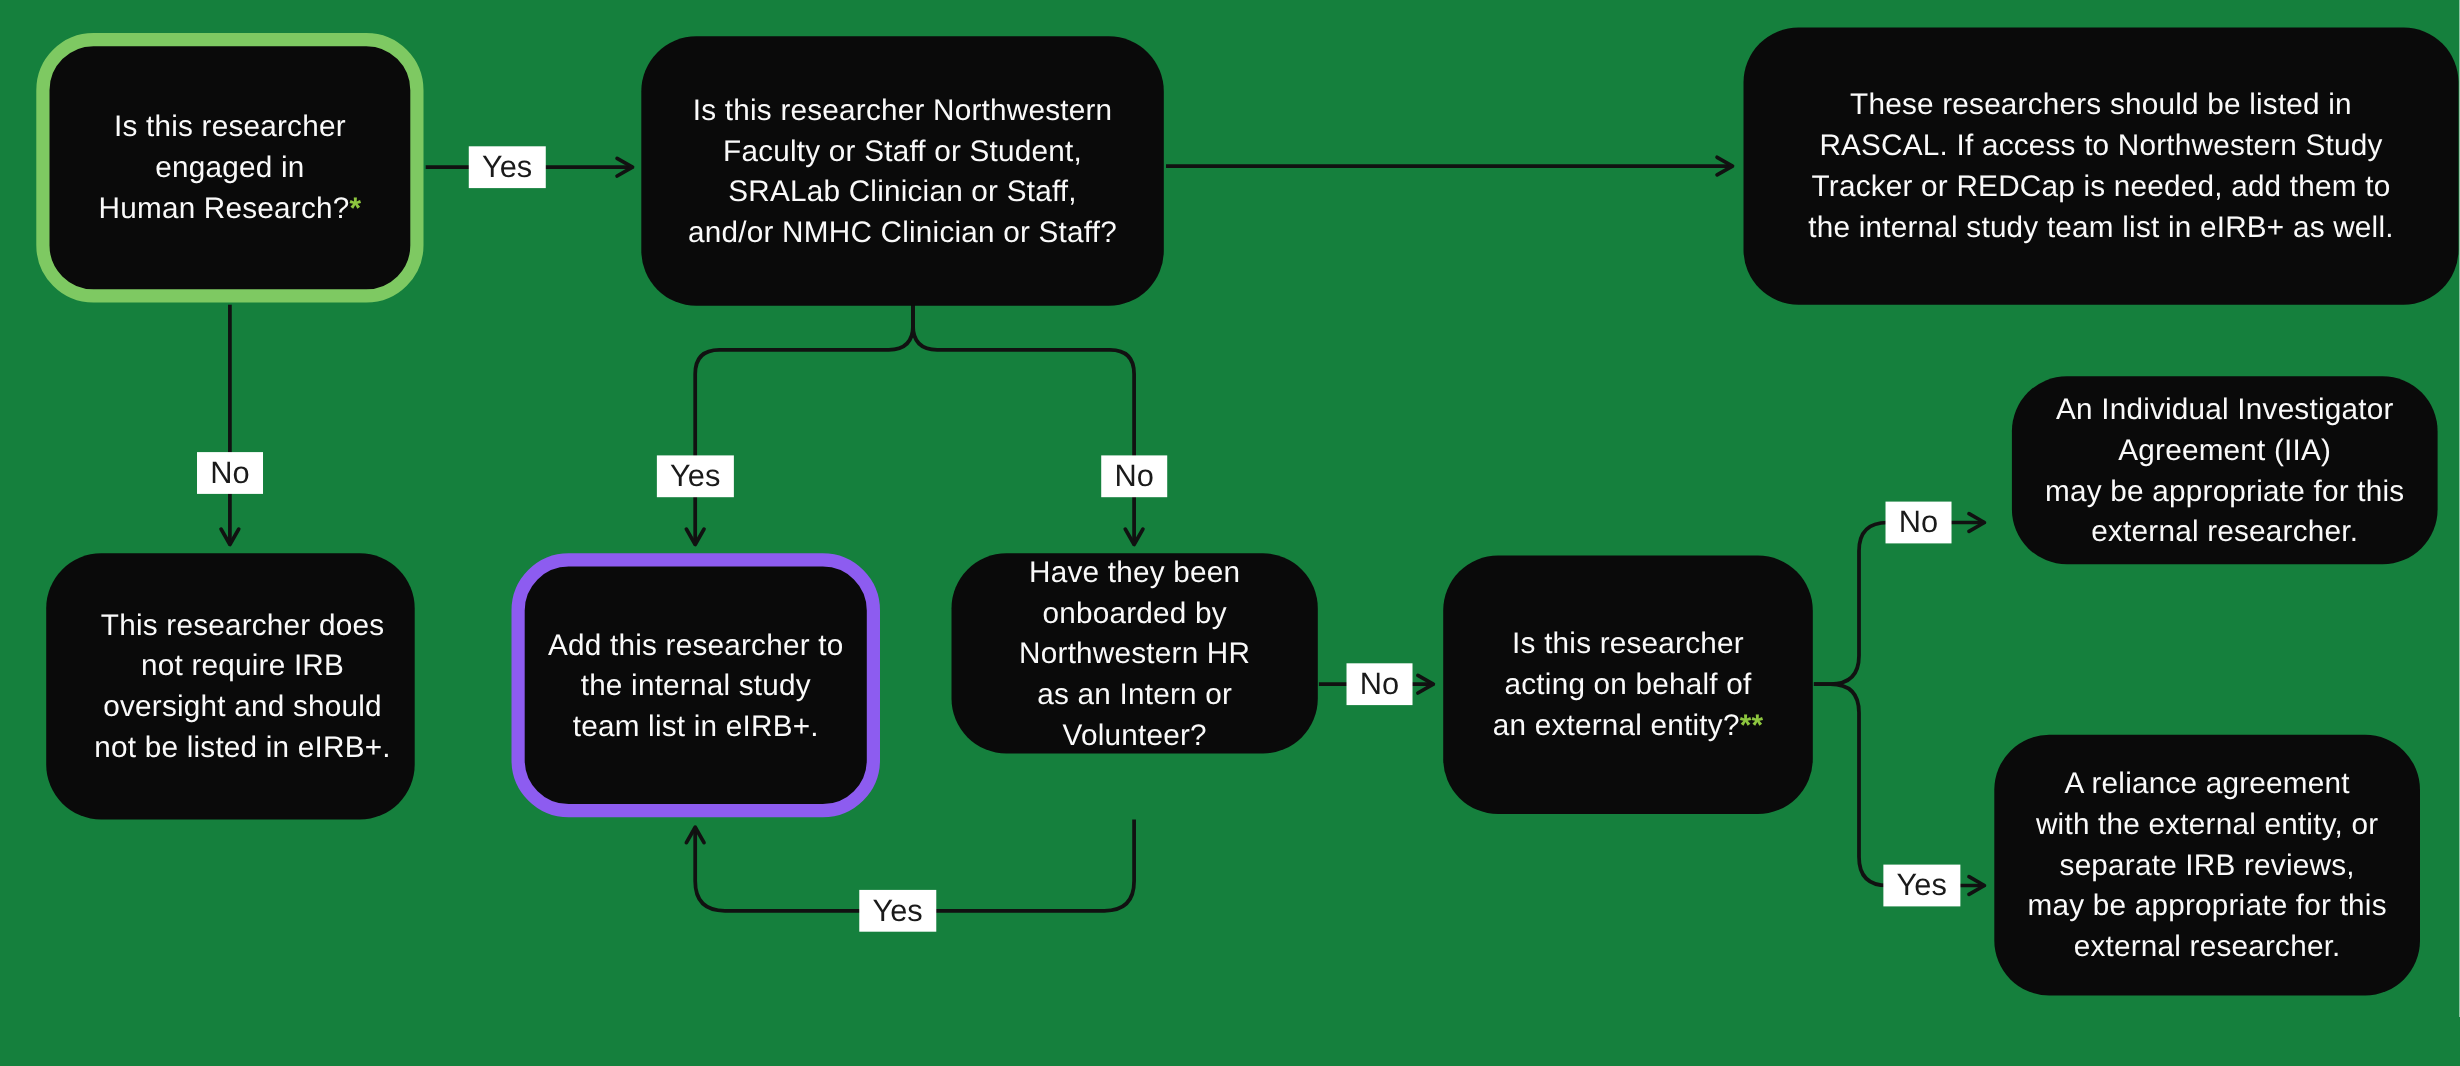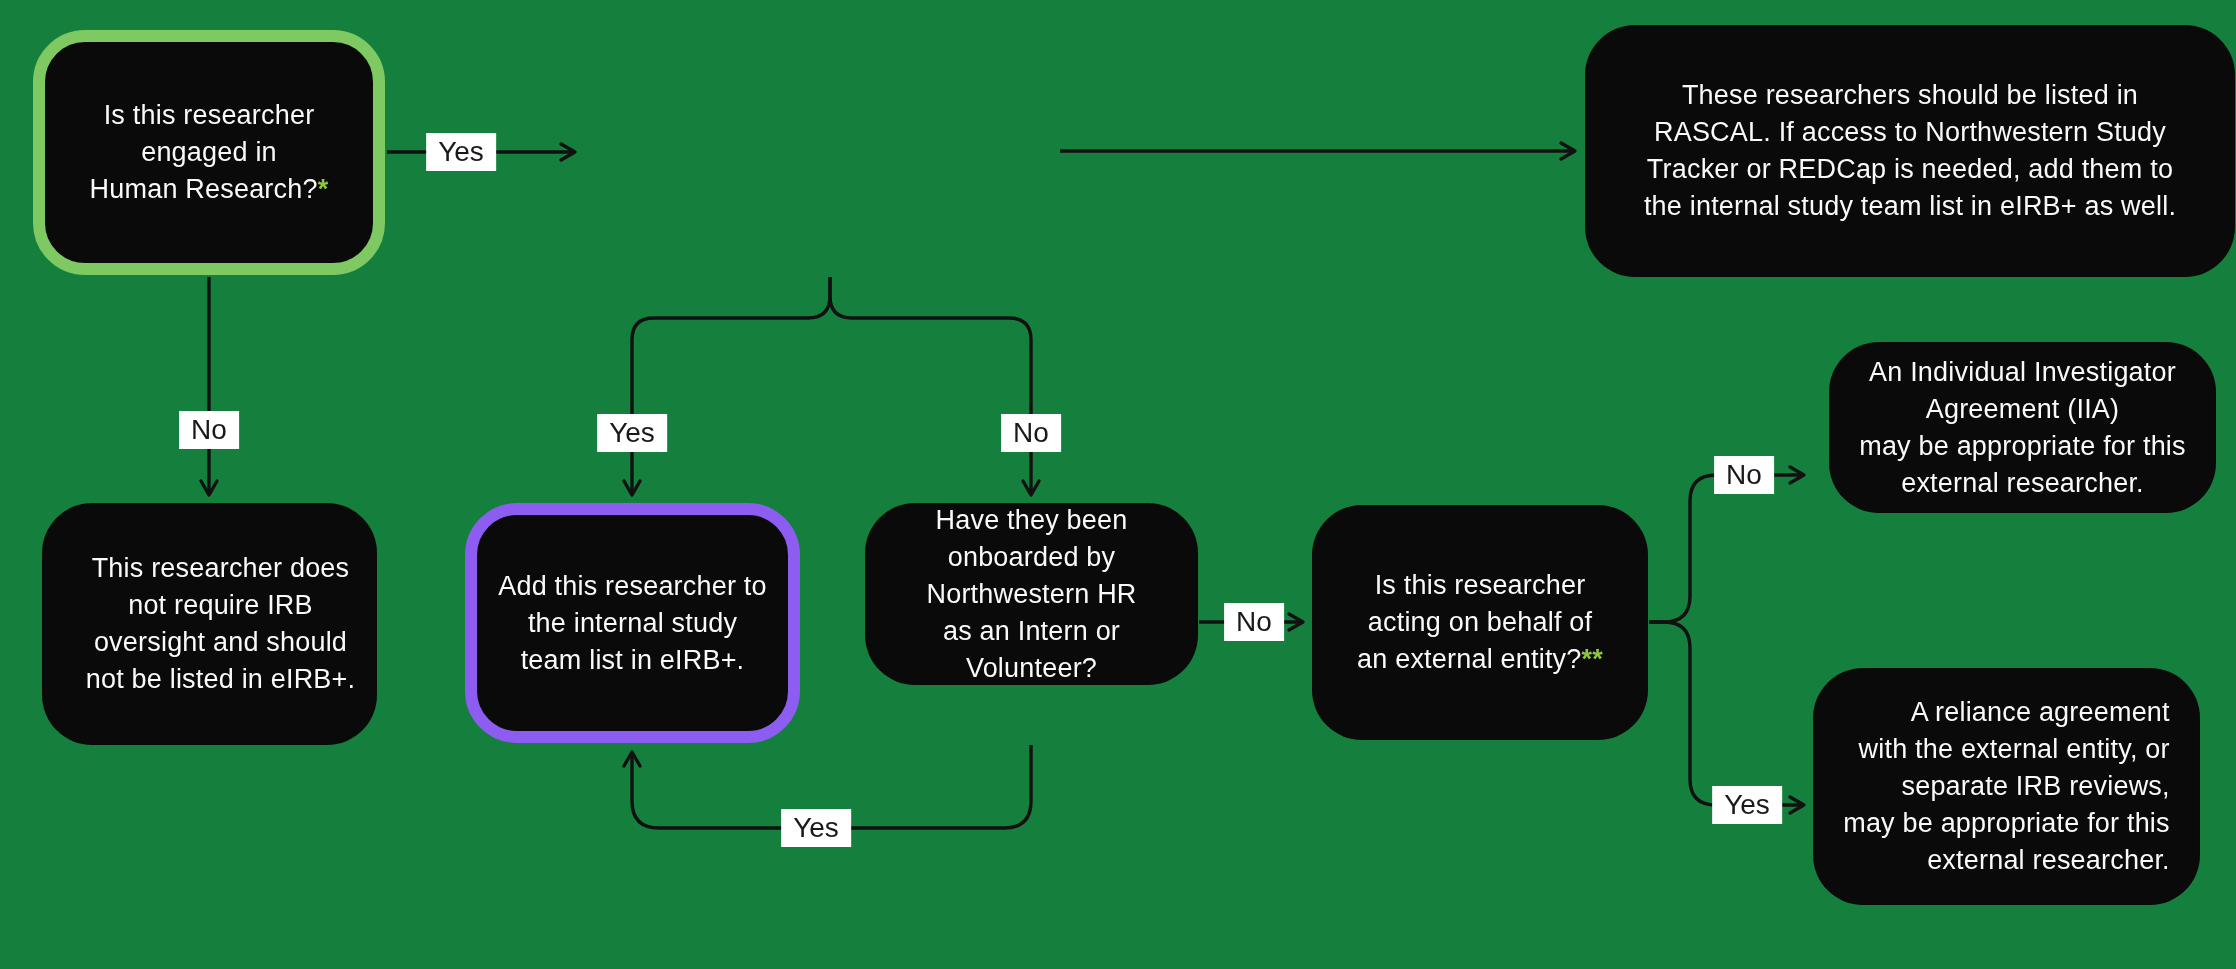--- a/index.html
+++ b/index.html
@@ -48,21 +48,21 @@
 
   
   #node-engaged      { left: 33px;   top: 30px;  width: 352px; height: 245px; }
   #node-affiliation  { left: 583px;  top: 33px;  width: 475px; height: 245px; }
   #node-rascal       { left: 1585px; top: 25px;  width: 650px; height: 252px; }
   #node-no-irb       { left: 42px;   top: 503px; width: 335px; height: 242px; padding-left: 40px; }
   #node-add-internal { left: 465px;  top: 503px; width: 335px; height: 240px; }
   #node-onboarded    { left: 865px;  top: 503px; width: 333px; height: 182px; }
   #node-external     { left: 1312px; top: 505px; width: 336px; height: 235px; }
   #node-iia          { left: 1813px; top: 342px; width: 387px; height: 171px; margin-left: 16px; }
-  #node-reliance     { left: 1813px; top: 668px; width: 387px; height: 237px; text-align: right; }
+  #node-reliance     { left: 1813px; top: 668px; width: 387px; height: 237px; }
 
   
   #label-engaged-yes     { left: 461px;  top: 152px; }
   #label-engaged-no      { left: 209px;  top: 430px; }
   #label-lurie           { left: 1331px; top: 150px; }
   #label-affiliation-yes { left: 632px;  top: 433px; }
   #label-affiliation-no  { left: 1031px; top: 433px; }
   #label-onboarded-no    { left: 1254px; top: 622px; }
   #label-onboarded-yes   { left: 816px;  top: 828px; }
   #label-external-no     { left: 1744px; top: 475px; }
@@ -89,20 +89,26 @@
     <path d="M 1649 622 H 1664 Q 1690 622 1690 648 V 779 Q 1690 805 1716 805 L 1804 805" marker-end="url(#arrow)"></path>
     <path d="M 1031 745 V 801 Q 1031 828 1004 828 L 659 828 Q 632 828 632 801 V 752" marker-end="url(#arrow)"></path>
   </svg>
 
   <div class="node highlight-green" id="node-engaged">
     <div class="node-text"><span>Is this researcher
 engaged in
 Human Research?</span><span class="asterisk">*</span></div>
   </div>
 
+  <div class="node" id="node-affiliation">
+    <div class="node-text">Is this researcher Northwestern
+Faculty or Staff or Student,
+SRALab Clinician or Staff,
+and/or NMHC Clinician or Staff?</div>
+  </div>
 
   <div class="node" id="node-rascal">
     <div class="node-text">These researchers should be listed in
 RASCAL. If access to Northwestern Study
 Tracker or REDCap is needed, add them to
 the internal study team list in eIRB+ as well.</div>
   </div>
 
   <div class="node" id="node-no-irb">
     <div class="node-text">This researcher does

